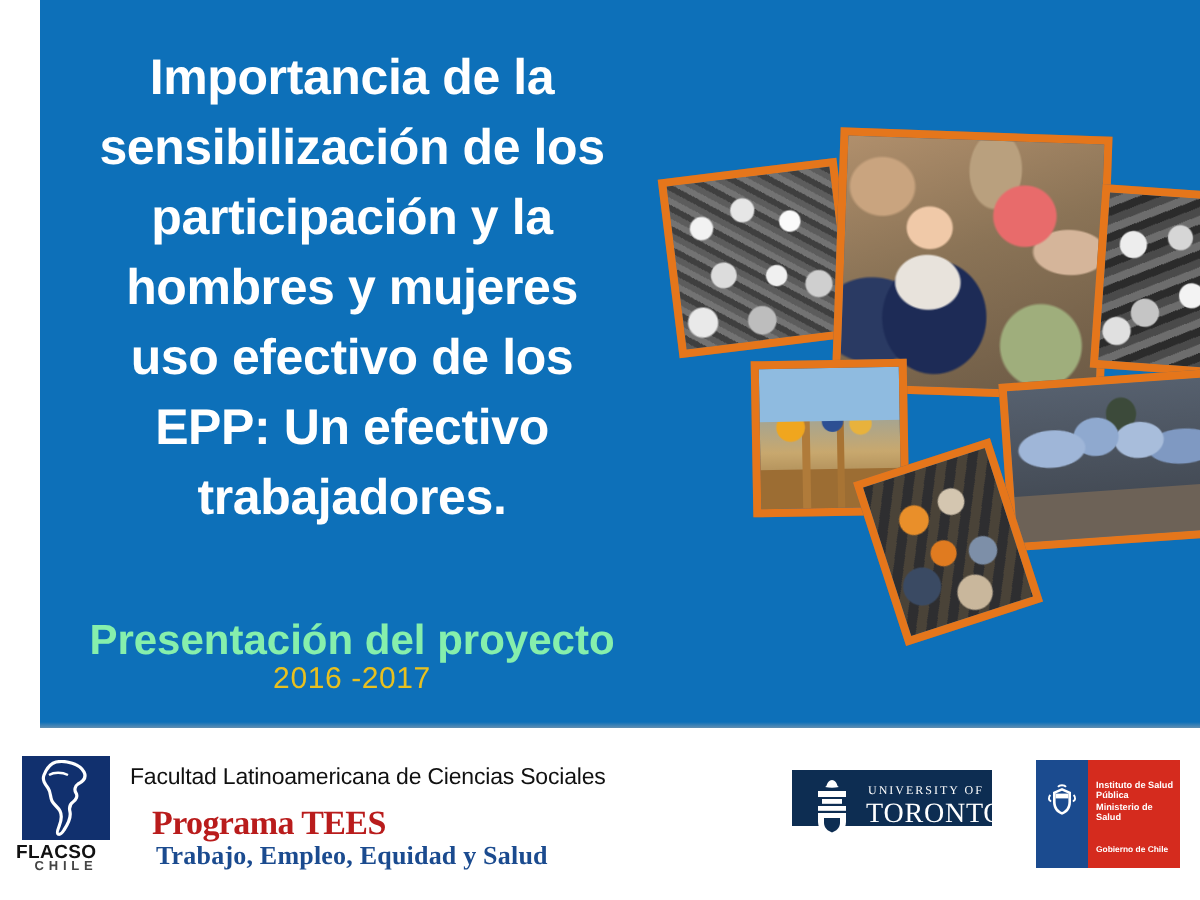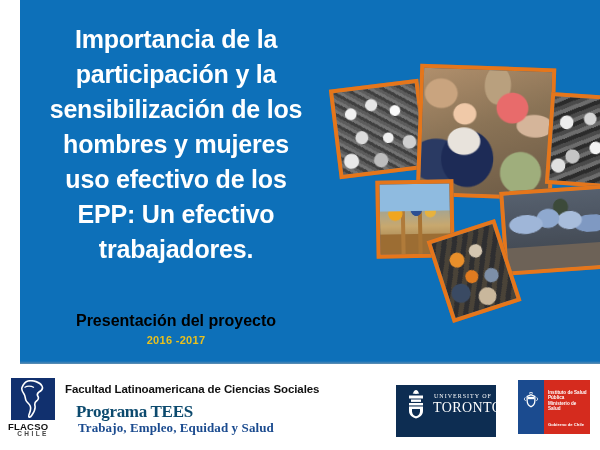--- a/index.html
+++ b/index.html
@@ -37,24 +37,24 @@
     font-weight:bold;
     line-height:35px;
     letter-spacing:-.2px;
     white-space:nowrap;
   }
   .subtitle-block{
     position:absolute;left:8px;top:310px;width:296px;
     text-align:center;
   }
   .sub-main{
-    color:#000000;font-size:16px;font-weight:bold;line-height:22px;
+    color:#86efac;font-size:21px;font-weight:bold;line-height:22px;
   }
   .sub-years{
-    color:#E8C01F;font-size:11px;font-weight:bold;line-height:16px;
+    color:#E8C01F;font-size:15px;font-weight:normal;line-height:16px;
     letter-spacing:.3px;
   }
   
   .collage{
     position:absolute;left:300px;top:50px;width:300px;height:300px;
   }
   .photo{
     position:absolute;
     border:4px solid #E5761B;
     box-sizing:border-box;
@@ -165,39 +165,39 @@
     position:absolute;left:0;top:43px;width:50px;text-align:left;
     font-size:9.5px;font-weight:bold;color:#111;letter-spacing:.2px;
   }
   .flacso-sub{
     position:absolute;left:0;top:52px;width:50px;text-align:center;
     font-size:6.5px;font-weight:bold;color:#444;letter-spacing:2.4px;
   }
   
   .facultad{
     position:absolute;left:65px;top:19px;
-    font-size:11.5px;font-weight:bold;color:#111;
+    font-size:11.5px;font-weight:normal;color:#111;
     white-space:nowrap;letter-spacing:-.1px;
   }
   
   .tees{
     position:absolute;left:76px;top:38px;
     font-family:"Liberation Serif", serif;
-    font-size:17px;font-weight:bold;color:#0c4a6e;
+    font-size:17px;font-weight:bold;color:#b91c1c;
     letter-spacing:-.3px;white-space:nowrap;
   }
   .tees-sub{
     position:absolute;left:78px;top:56px;
     font-family:"Liberation Serif", serif;
     font-size:13px;font-weight:bold;color:#1B4B8F;
     letter-spacing:.1px;white-space:nowrap;
   }
   
   .utoronto{
-    position:absolute;left:396px;top:21px;width:100px;height:52px;
+    position:absolute;left:396px;top:21px;width:100px;height:28px;
     background:#0D2D52;
   }
   .ut-crest{position:absolute;left:9px;top:4px;width:22px;height:30px;}
   .ut-univ{
     position:absolute;left:38px;top:8px;
     font-family:"Liberation Serif", serif;
     font-size:6px;color:#ffffff;letter-spacing:1px;
   }
   .ut-name{
     position:absolute;left:37px;top:15px;
@@ -227,22 +227,22 @@
 </style>
 </head>
 <body>
 
 <div id="slide">
 
   <div class="hero">
 
     <div class="title-block">
       <div class="tline">Importancia de la</div>
+      <div class="tline">sensibilización de los</div>
       <div class="tline">participación y la</div>
-      <div class="tline">sensibilización de los</div>
       <div class="tline">hombres y mujeres</div>
       <div class="tline">uso efectivo de los</div>
       <div class="tline">EPP: Un efectivo</div>
       <div class="tline">trabajadores.</div>
     </div>
 
     <div class="subtitle-block">
       <div class="sub-main">Presentación del proyecto</div>
       <div class="sub-years">2016 -2017</div>
     </div>

